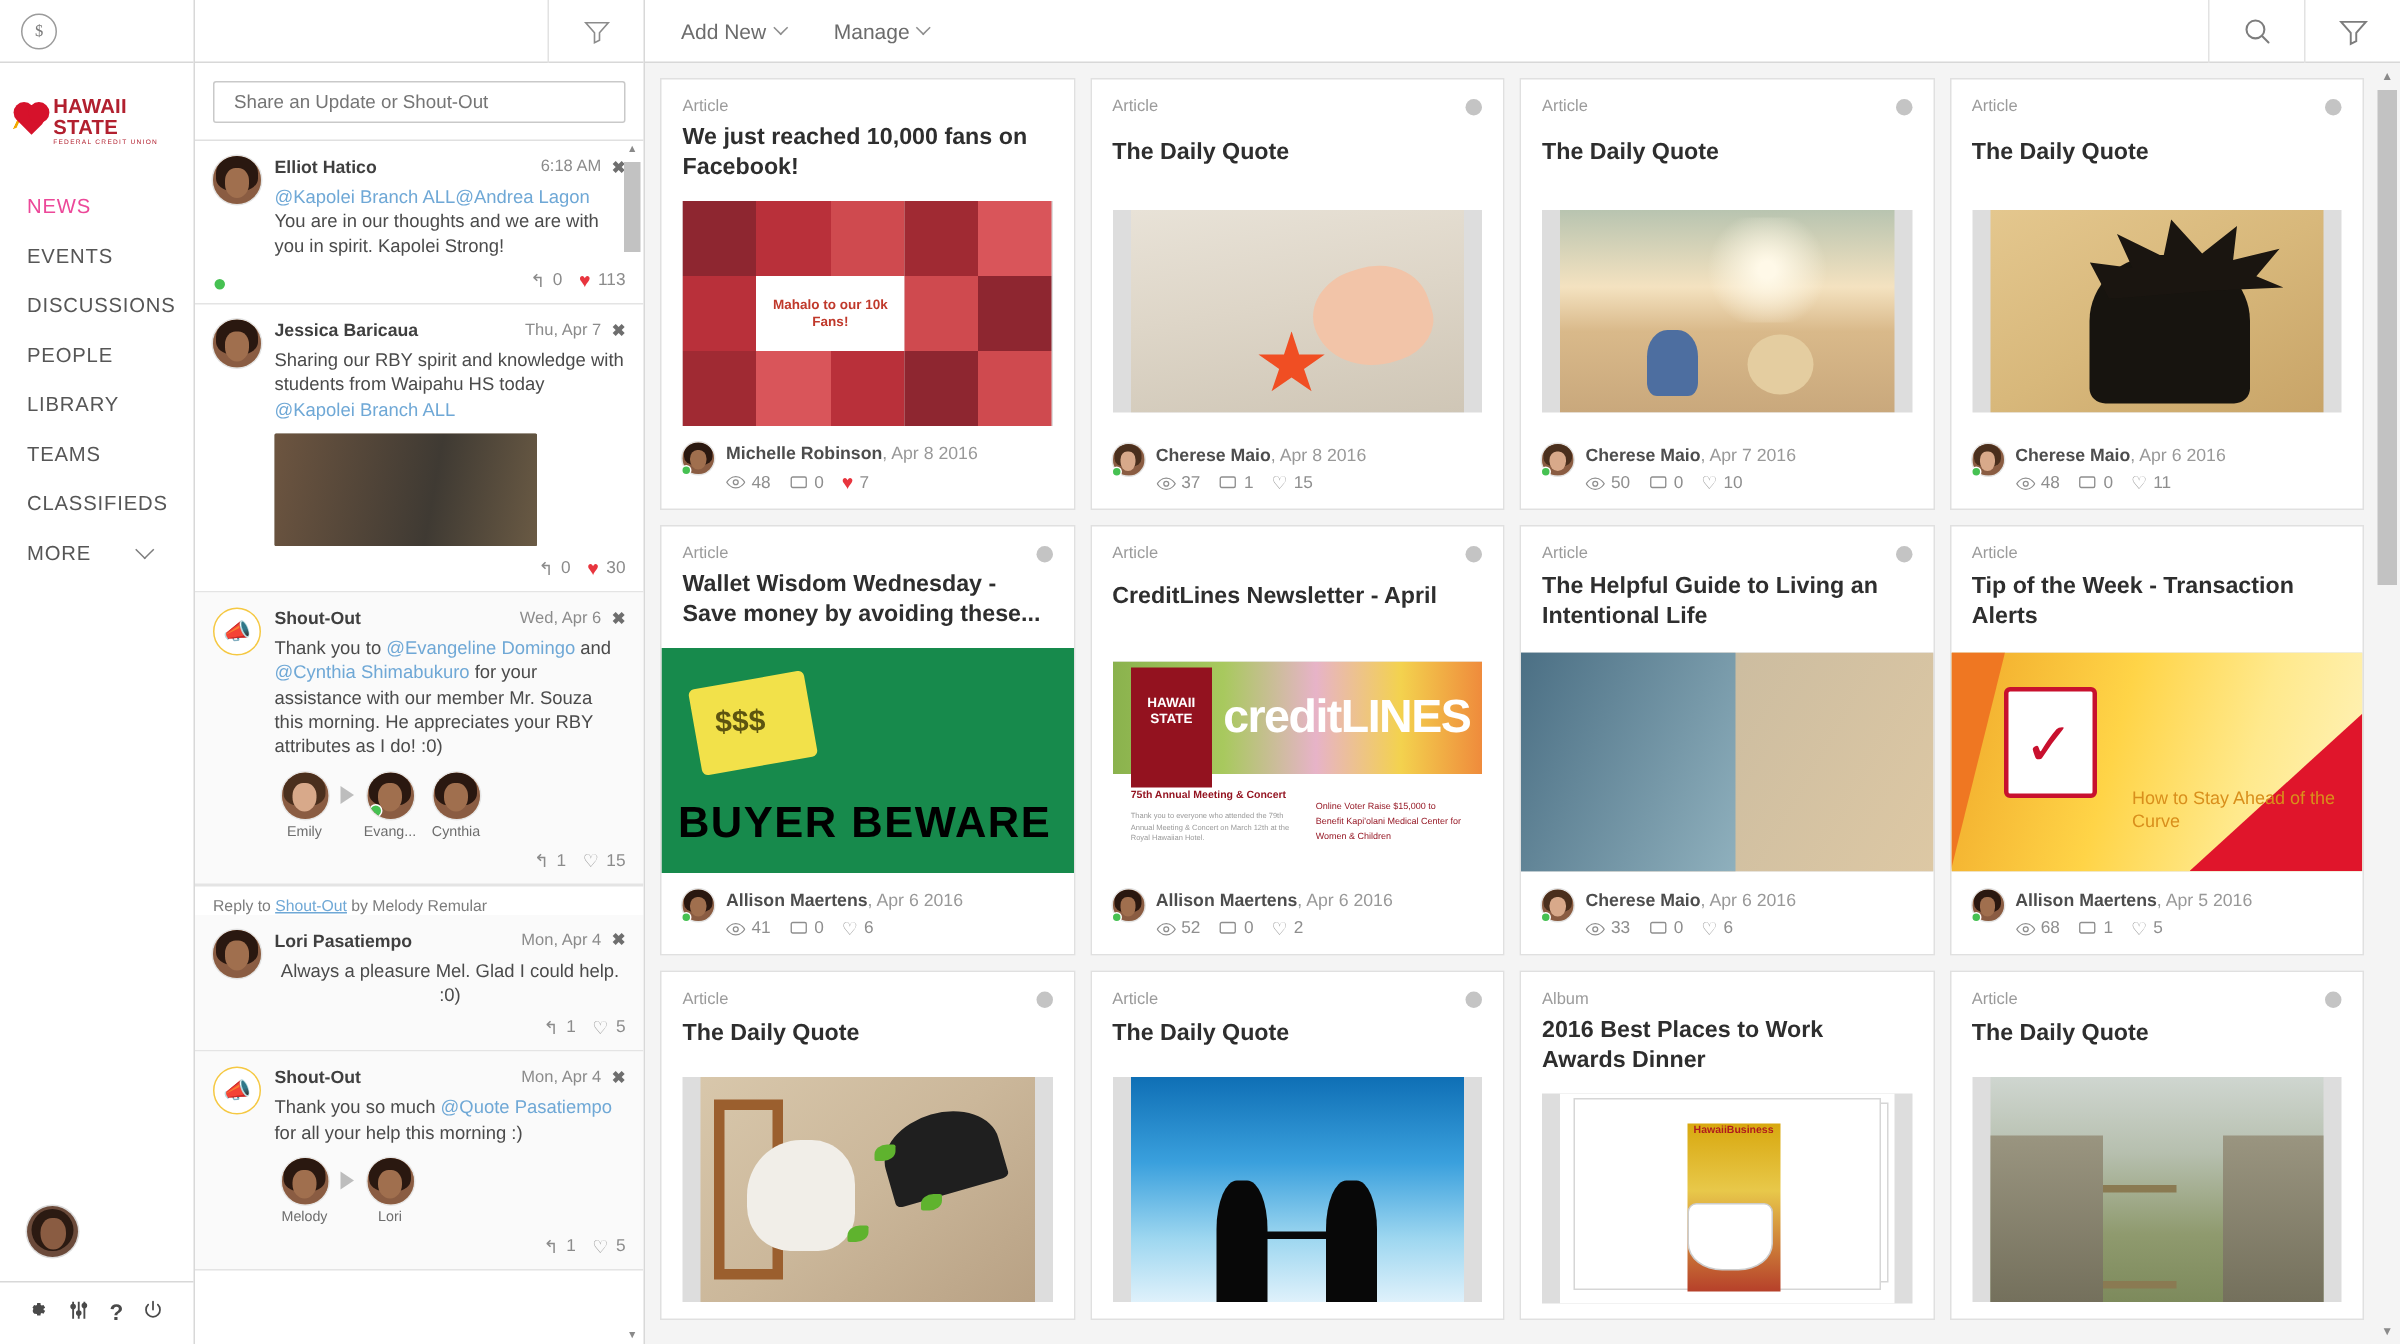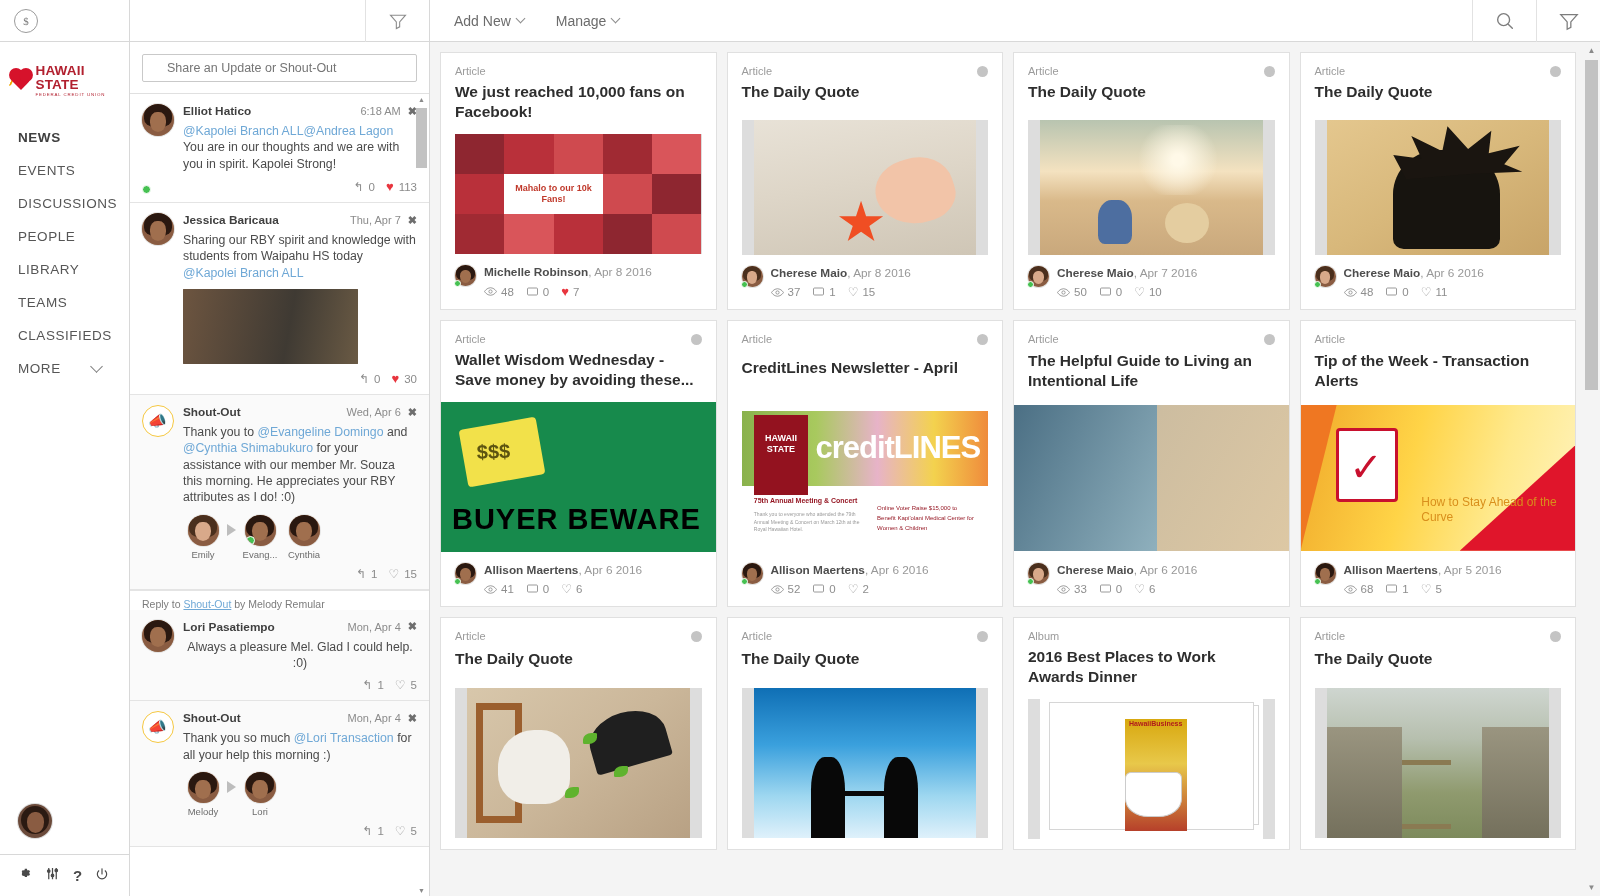--- a/index.html
+++ b/index.html
@@ -31,21 +31,21 @@
      transform:rotate(25deg);}
   .logo-txt{ line-height:1; }
   .logo-txt .l1{ font-size:13.5px; font-weight:bold; letter-spacing:.2px;
      color:#b2202f; display:block;}
   .logo-txt .l2{ font-size:4.4px; letter-spacing:.85px; color:#b2202f;
      display:block; margin-top:2px;}
 
   .nav { padding-top:8px; }
   .nav a { display:block; padding:9px 0 9px 18px; font-size:13.5px;
      color:#565656; letter-spacing:.55px; text-decoration:none; }
-  .nav a.active { color:#404040; font-weight:bold; }
+  .nav a.active { color:#ec4899; font-weight:normal; }
   .nav .more { display:flex; align-items:center; justify-content:space-between;
      padding-right:28px; }
   .chev { width:9px; height:9px; border-right:1.6px solid #7d7d7d;
      border-bottom:1.6px solid #7d7d7d; transform:rotate(45deg);
      margin-top:-4px; }
   .lc-spacer{ flex:1; }
   .me-avatar-row { padding:10px 0 16px 18px; }
   .me-avatar { width:34px; height:34px; border-radius:50%; overflow:hidden;
      background:#6b4a3a; position:relative; box-shadow:0 0 0 1px #ddd; }
   .me-avatar .hair{position:absolute;left:3px;top:2px;width:28px;height:28px;
@@ -58,21 +58,21 @@
 
   
   .feedcol { width:300px; height:896px; border-right:1px solid #d8d8d8;
      display:flex; flex-direction:column; background:#fff; position:relative; }
   .fc-head { height:42px; border-bottom:1px solid #d8d8d8; display:flex;
      align-items:center; justify-content:flex-end; }
   .fc-filterbtn{ width:64px; height:42px; border-left:1px solid #e2e2e2;
      display:flex; align-items:center; justify-content:center; }
   .share-wrap { padding:12px 12px 11px 12px; border-bottom:1px solid #e0e0e0;}
   .share-input { width:100%; height:28px; border:1px solid #c9c9c9;
-     border-radius:2px; font-size:12.5px; color:#9a9a9a; padding:0 24px;
+     border-radius:2px; font-size:12.5px; color:#9a9a9a; padding:0 13px;
      line-height:26px; }
   .feedscroll { flex:1; overflow:hidden; position:relative; }
 
   .post { border-bottom:1px solid #e4e4e4; padding:10px 12px 8px 12px;
      position:relative; }
   .post.shout { background:#fafafa; }
   .p-row { display:flex; gap:9px; }
   .p-av { width:32px; flex:0 0 32px; position:relative; }
   .av { width:32px; height:32px; border-radius:50%; overflow:hidden;
      position:relative; box-shadow:0 0 0 1px #e3e3e3; background:#c8b39c; }
@@ -141,21 +141,21 @@
   .grid { display:grid; grid-template-columns:repeat(4,1fr); gap:10px; }
   .card { background:#fff; border:1px solid #e0e0e0; padding:12px 14px 10px 14px;
      display:flex; flex-direction:column;justify-content:space-between; }
   .card-top { display:flex; justify-content:space-between;
      align-items:flex-start; }
   .kind { font-size:11px; color:#9b9b9b; }
   .cdot { width:11px; height:11px; border-radius:50%; background:#c4c4c4;
      flex:0 0 11px; margin-top:1px;}
   .ctitle { font-size:15.5px; font-weight:bold; color:#2e2e2e;
      line-height:1.26; margin-top:5px; }
-  .cimg { margin-top:13px; height:120px; width:100%; overflow:hidden;
+  .cimg { margin-top:13px; height:150px; width:100%; overflow:hidden;
      position:relative; background:#ddd; }
   .cfoot { margin-top:11px; display:flex; gap:8px; align-items:flex-start; }
   .cfoot .av{ width:21px;height:21px; }
   .cfoot .dot{ width:7px;height:7px; }
   .c-author { font-size:11.8px; color:#989898; }
   .c-author b{ color:#4d4d4d; font-weight:bold; }
   .c-stats { display:flex; align-items:center; gap:5px; margin-top:5px;
      font-size:11.5px; color:#8e8e8e; }
   .c-stats .g{ margin-right:7px; display:flex; align-items:center; gap:4px;}
 
@@ -526,21 +526,21 @@
           </div>
           <div class="p-body">
             <div class="p-head">
               <span class="p-name">Shout-Out</span>
               <span class="p-meta">
                 <span class="p-time">Mon, Apr 4</span>
                 <span class="p-x">✖</span>
               </span>
             </div>
             <div class="p-text">
-              <span>Thank you so much </span><span class="mention">@Lori Transaction</span><span> for all your help this morning :)</span>
+              <span>Thank you so much </span><span class="mention">@Quote Pasatiempo</span><span> for all your help this morning :)</span>
             </div>
             <div class="faces">
               <div class="face-it">
                 <div class="fav">
                     <div class="face-im">
                       <div class="h"></div>
                       <div class="f"></div>
                     </div>
                   </div>
                 <div class="flbl">Melody</div>

